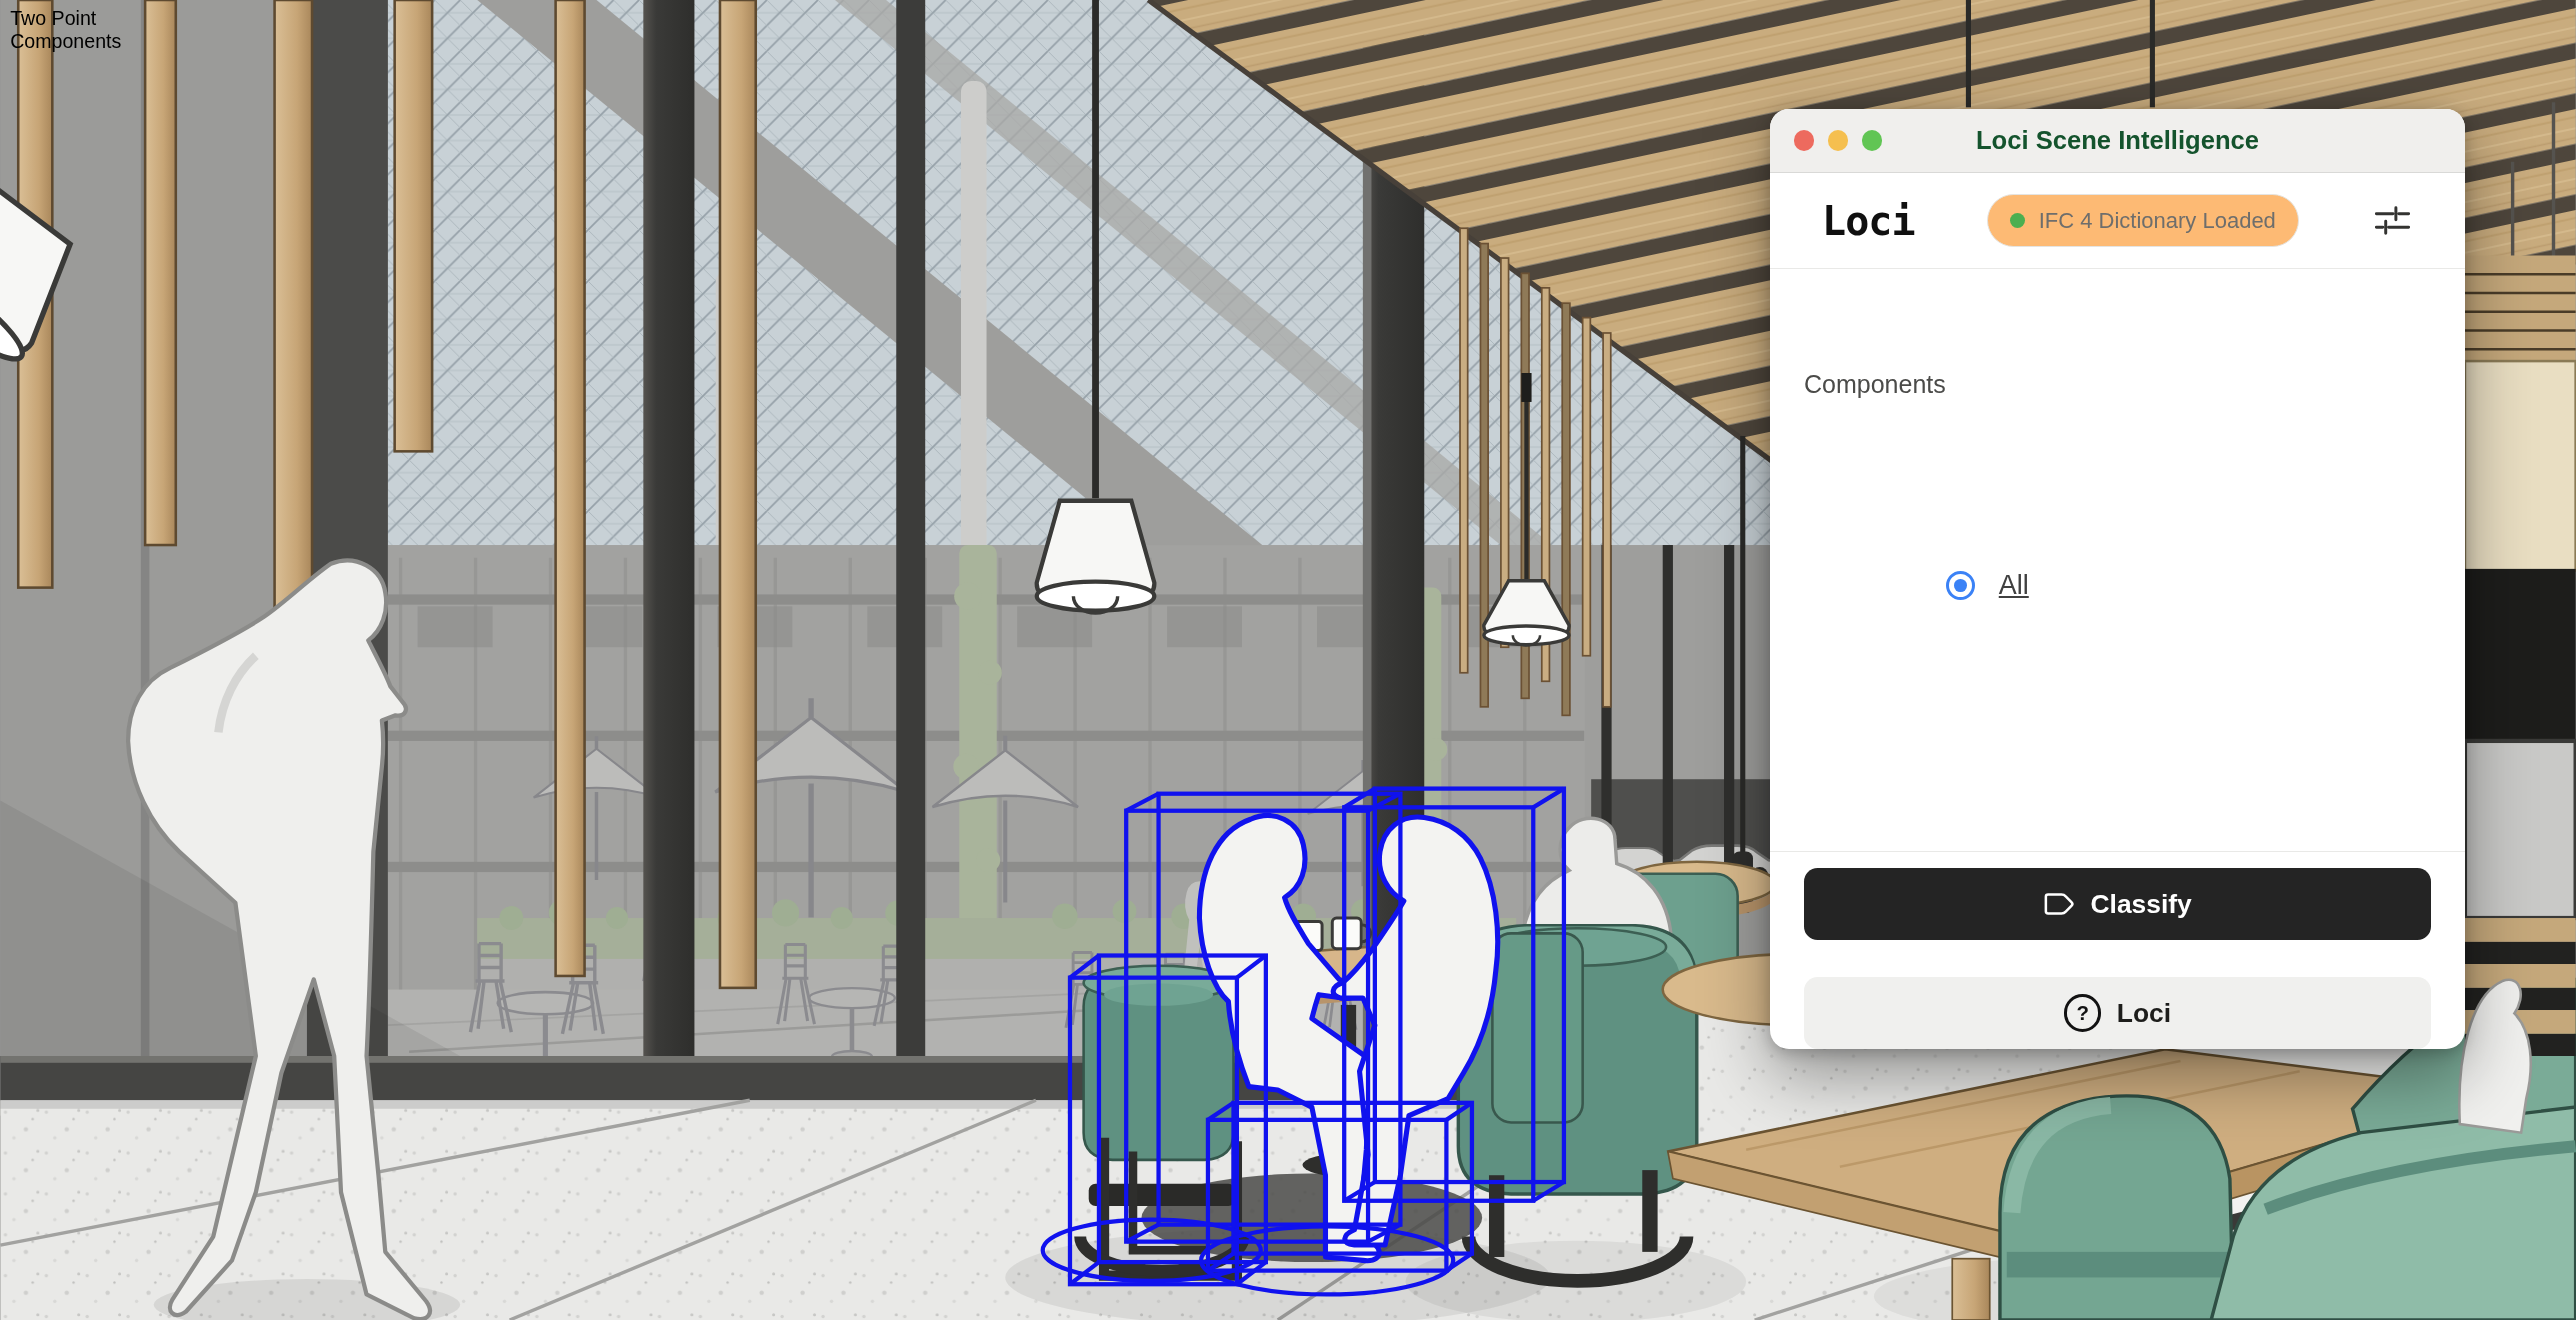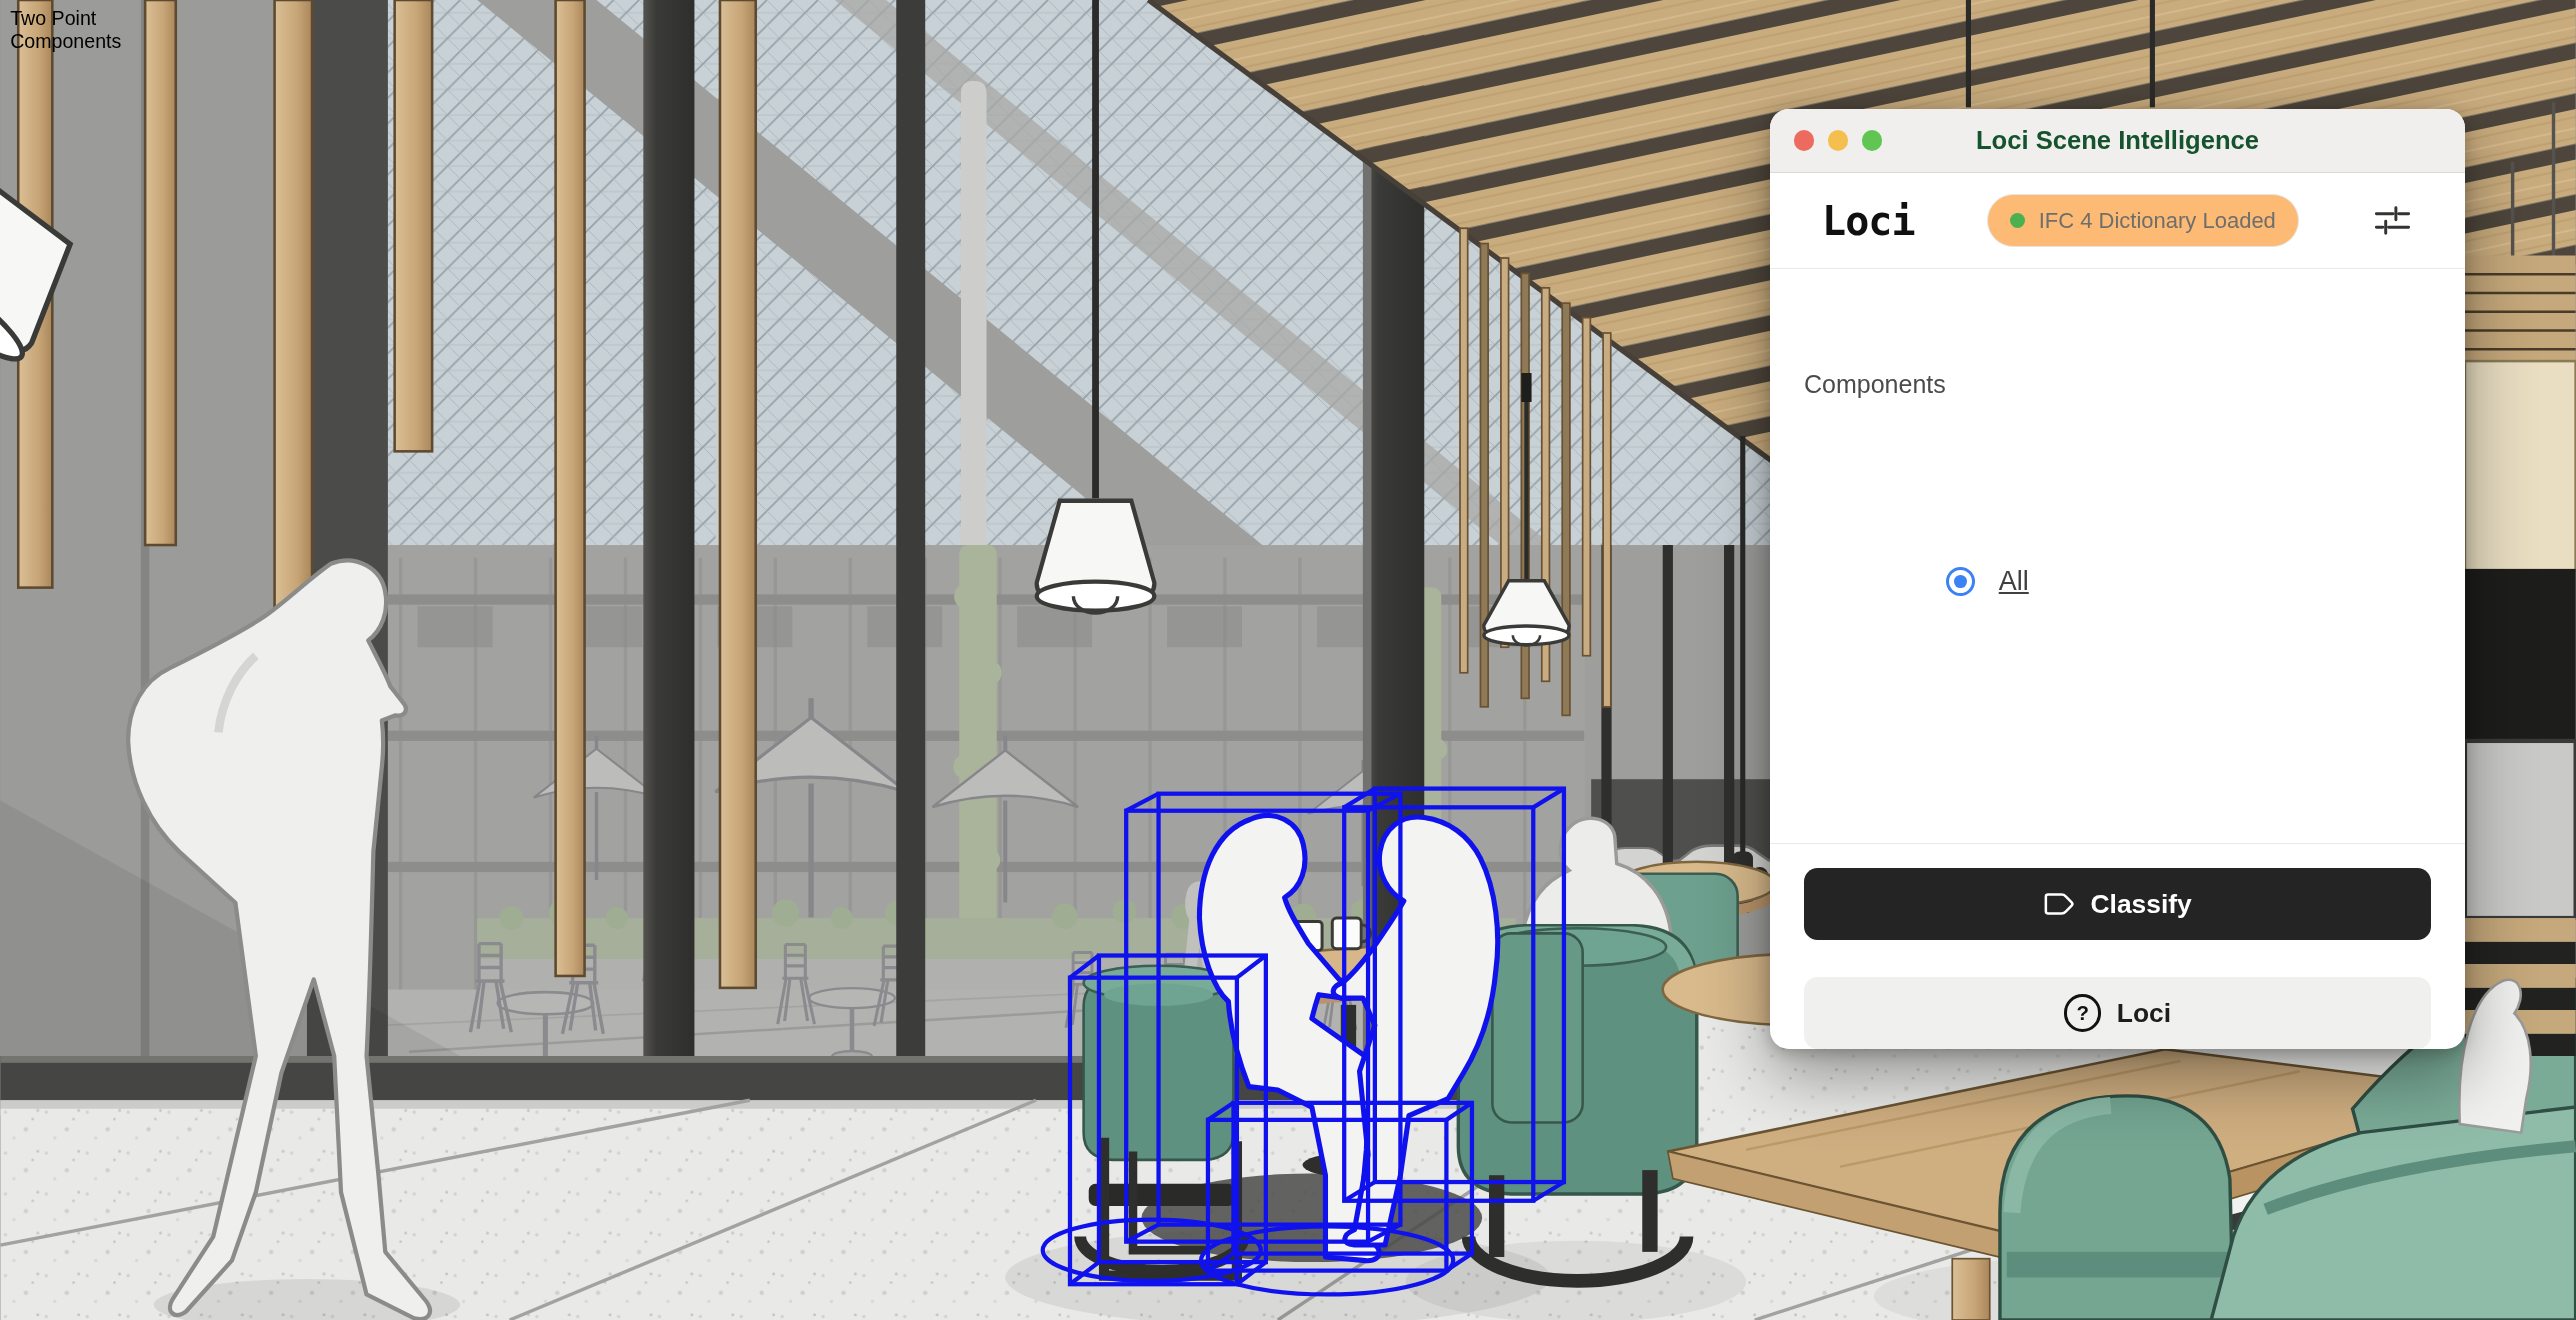--- a/index.html
+++ b/index.html
@@ -26,21 +26,21 @@
   .badge-text{font-size:22px;color:#6e6e6c;white-space:nowrap;}
   .sliders-btn{margin-left:auto;width:41px;height:41px;display:flex;align-items:center;justify-content:center;background:none;border:none;padding:0;cursor:pointer;}
   .pbody{flex:1 1 auto;display:flex;flex-direction:row;padding:0 34px;}
   .comp-label{margin-top:101px;font-size:25px;color:#4b4b49;}
   .rrow{display:flex;align-items:center;gap:24px;margin-top:44px;cursor:pointer;}
   .rrow.first{margin-top:51px;}
   .radio{width:23px;height:23px;border-radius:50%;border:3.4px solid #3b82f6;background:#fff;position:relative;flex:0 0 auto;}
   .radio.sel::after{content:"";position:absolute;left:50%;top:50%;width:12.8px;height:12.8px;margin:-6.4px 0 0 -6.4px;border-radius:50%;background:#3b82f6;}
   .rlabel{font-size:27px;color:#404040;text-decoration:underline;}
   .rcount{font-size:25.6px;color:#8a8a88;margin-left:8.5px;}
-  .pfooter{flex:0 0 auto;border-top:1.7px solid #e9e9e7;padding:24px 34px 0;}
+  .pfooter{flex:0 0 auto;border-top:1.7px solid #e9e9e7;padding:16px 34px 0;}
   .btn{width:100%;height:72px;border-radius:13.6px;border:none;display:flex;align-items:center;justify-content:center;gap:15.3px;
        font-family:"Liberation Sans",sans-serif;font-size:26.4px;font-weight:600;cursor:pointer;}
   .btn-classify{background:#242424;color:#fff;}
   .btn-help{background:#f0f0ee;color:#1d1d1b;margin-top:37px;}
   .hicon{width:31.5px;height:31.5px;border:3px solid #121212;border-radius:50%;display:flex;align-items:center;justify-content:center;
          font-size:20.4px;font-weight:700;color:#121212;}
 </style>
 </head>
 <body>
 

